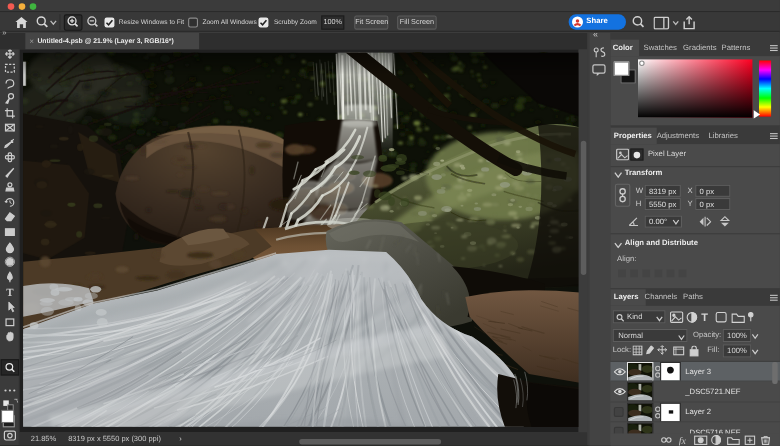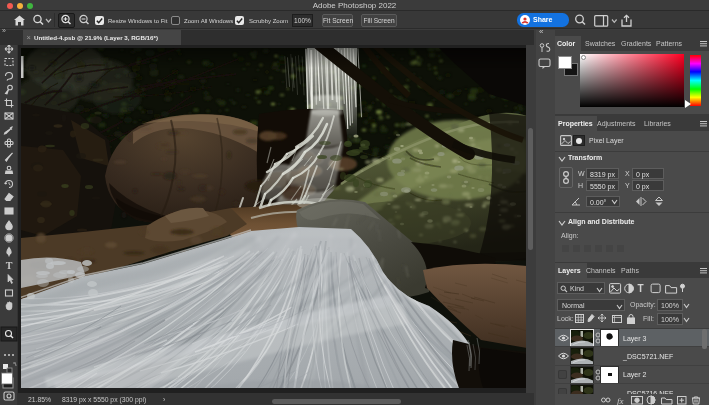--- a/index.html
+++ b/index.html
@@ -4,21 +4,20 @@
 *{margin:0;padding:0;box-sizing:border-box}
 body{width:709px;height:405px;overflow:hidden;font-family:"Liberation Sans",sans-serif;background:#3c3c3c;position:relative}
 .abs{position:absolute}
 .txt{color:#d6d6d6;font-size:7px;white-space:nowrap}
 
 </style></head><body>
 <div class="abs" style="left:0;top:0;width:709px;height:11px;background:#3b3b3b;border-bottom:1px solid #2a2a2a">
 <div class="abs" style="left:7px;top:2.5px;width:6px;height:6px;border-radius:50%;background:#f35a51"></div>
 <div class="abs" style="left:17px;top:2.5px;width:6px;height:6px;border-radius:50%;background:#f6b03c"></div>
 <div class="abs" style="left:27px;top:2.5px;width:6px;height:6px;border-radius:50%;background:#3fb53f"></div>
-<div class="abs txt" style="left:0;right:0;top:1px;text-align:center;color:#cfcfcf;font-size:8px">Adobe Photoshop 2022</div>
 </div>
 <div class="abs" style="left:0;top:11px;width:709px;height:18px;background:#383838;border-bottom:1px solid #2b2b2b">
 <svg class="abs" style="left:13px;top:3px" width="13" height="13" viewBox="0 0 13 13">
       <path d="M6.5 1.5 L12 6 L10.5 6 L10.5 11.5 L8 11.5 L8 8 L5 8 L5 11.5 L2.5 11.5 L2.5 6 L1 6 Z" fill="#d8d8d8"></path>
     </svg>
 <svg class="abs" style="left:32px;top:3px" width="20" height="13" viewBox="0 0 20 13">
       <circle cx="5.5" cy="5" r="3.6" fill="none" stroke="#d8d8d8" stroke-width="1.3"></circle>
       <line x1="8" y1="7.5" x2="11" y2="10.5" stroke="#d8d8d8" stroke-width="1.6"></line>
       <path d="M14 5 l2.5 3 l2.5 -3" fill="none" stroke="#bbb" stroke-width="1.2"></path>
     </svg>

